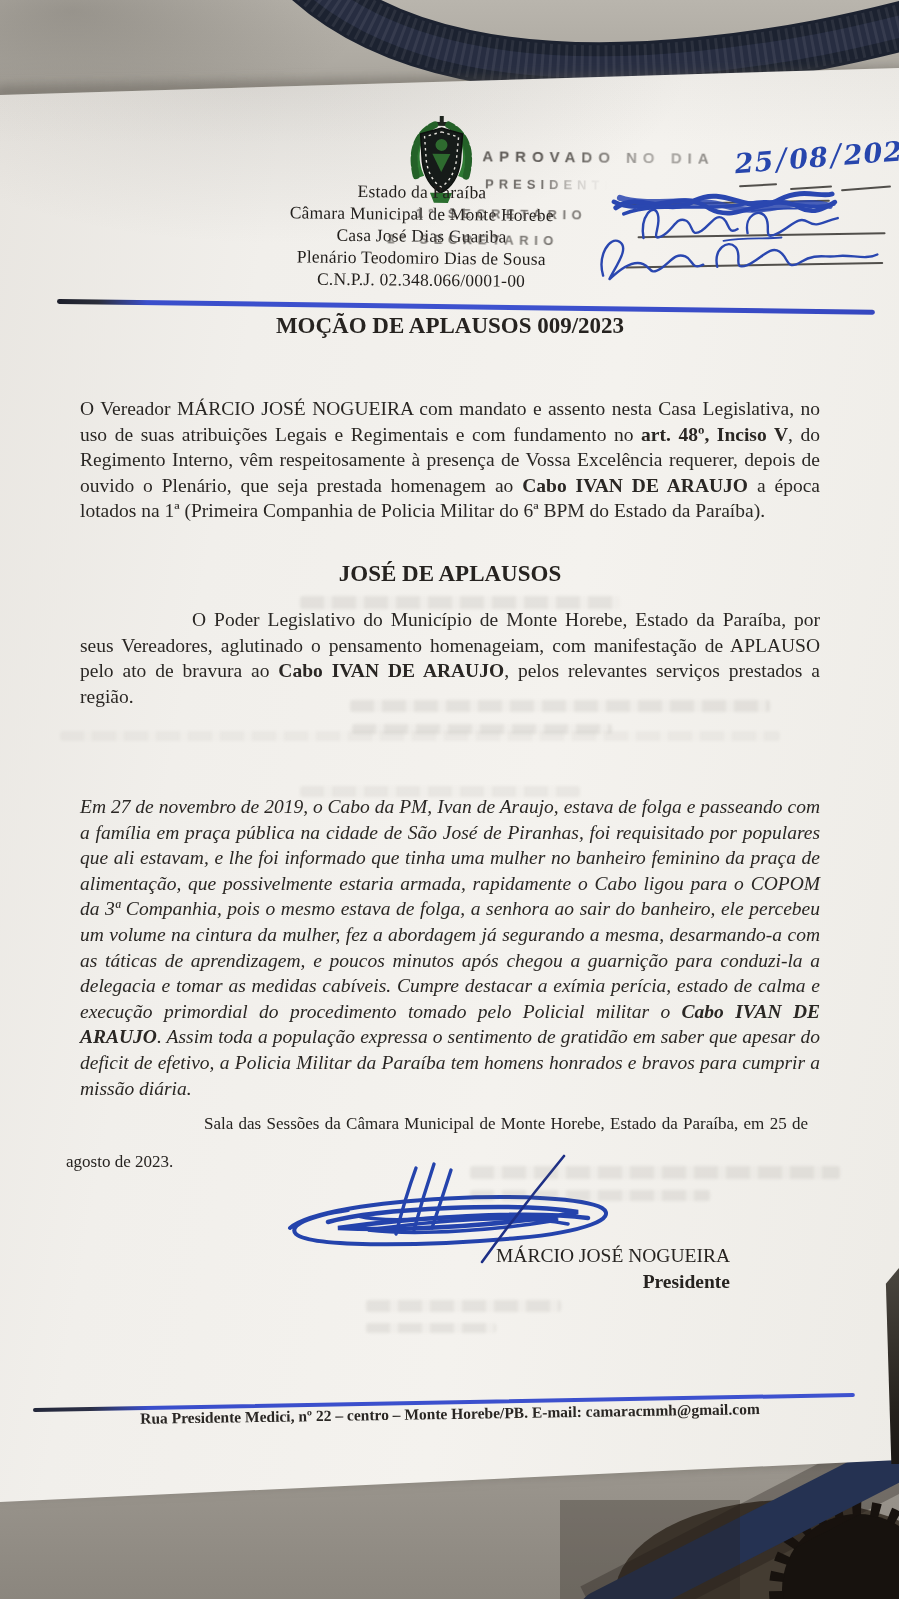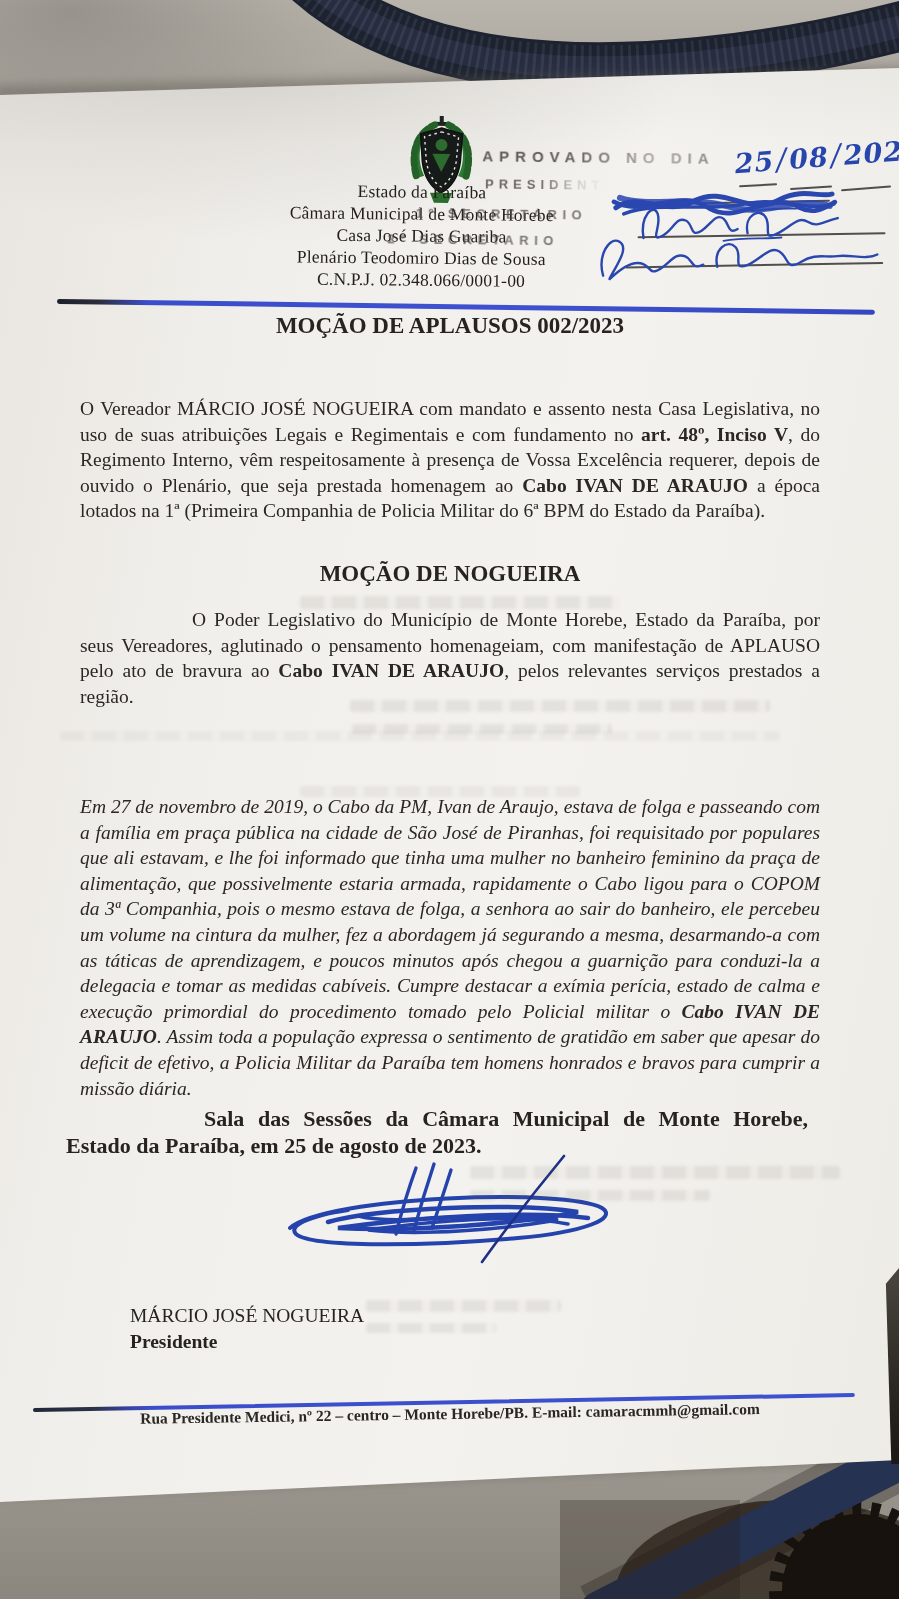--- a/index.html
+++ b/index.html
@@ -81,22 +81,22 @@
     font-weight:700;font-size:23px;color:#262320;}
   .h-motion{top:561px;}
   .h-just{top:751px;}
   .para{position:absolute;left:80px;width:740px;text-align:justify;
     font-size:19.5px;line-height:25.6px;color:#2a2724;}
   .p1{top:396px;}
   .p2{top:607px;text-indent:112px;}
   .p3{top:794px;font-style:italic;}
   .b{font-weight:700;}
   .closing{position:absolute;left:66px;top:1105px;width:742px;text-align:justify;
-    font-weight:700;font-size:22px;line-height:27px;text-indent:138px;color:#262320;}
-  .signblock{position:absolute;left:130px;top:1303px;width:600px;text-align:left;
+    font-weight:400;font-size:17px;line-height:38px;text-indent:138px;color:#262320;}
+  .signblock{position:absolute;left:130px;top:1243px;width:600px;text-align:right;
     font-size:19.5px;line-height:26px;color:#262320;}
   .signblock .role{font-weight:700;}
   .footer-text{position:absolute;left:60px;top:1405px;width:780px;text-align:center;
     font-weight:700;font-size:15.5px;color:#2a2724;transform:rotate(-.9deg);}
 
   
   .ghost{position:absolute;border-radius:3px;filter:blur(1.4px);opacity:.55;
     background:repeating-linear-gradient(90deg,rgba(105,100,92,.20) 0 24px,rgba(105,100,92,.05) 24px 32px);}
 </style>
 </head>
@@ -189,26 +189,26 @@
           <path d="M10,46 C4,26 16,6 26,12 C36,18 24,34 16,50 C28,38 40,30 50,34 C58,37 56,46 68,38 C78,31 82,22 92,26 C100,29 98,40 110,34"></path>
           <path d="M124,36 C120,18 134,8 142,16 C150,24 138,40 154,34 C168,28 176,14 186,20 C196,26 192,40 208,30 C222,21 232,26 244,24 C258,22 272,28 284,22"></path>
           <path d="M130,10 C150,6 170,8 188,6" stroke-width="1.8"></path>
         </g>
       </svg>
     </div>
 
     <div class="rule-top"></div>
 
     <div class="doc-title">
-      <div>MOÇÃO DE APLAUSOS 002/2023</div>
+      <div>MOÇÃO DE APLAUSOS 009/2023</div>
     </div>
 
     <div class="para p1"><span>O Vereador MÁRCIO JOSÉ NOGUEIRA com mandato e assento nesta Casa Legislativa, no uso de suas atribuições Legais e Regimentais e com fundamento no </span><span class="b">art. 48º, Inciso V</span><span>, do Regimento Interno, vêm respeitosamente à presença de Vossa Excelência requerer, depois de ouvido o Plenário, que seja prestada homenagem ao </span><span class="b">Cabo IVAN DE ARAUJO</span><span> a época lotados na 1ª (Primeira Companhia de Policia Militar do 6ª BPM do Estado da Paraíba).</span></div>
 
-    <div class="h-center h-motion">MOÇÃO DE NOGUEIRA</div>
+    <div class="h-center h-motion">JOSÉ DE APLAUSOS</div>
 
     <div class="para p2"><span>O Poder Legislativo do Município de Monte Horebe, Estado da Paraíba, por seus Vereadores, aglutinado o pensamento homenageiam, com manifestação de APLAUSO pelo ato de bravura ao </span><span class="b">Cabo IVAN DE ARAUJO</span><span>, pelos relevantes serviços prestados a região.</span></div>
 
 
     <div class="para p3"><span>Em 27 de novembro de 2019, o Cabo da PM, Ivan de Araujo, estava de folga e passeando com a família em praça pública na cidade de São José de Piranhas, foi requisitado por populares que ali estavam, e lhe foi informado que tinha uma mulher no banheiro feminino da praça de alimentação, que possivelmente estaria armada, rapidamente o Cabo ligou para o COPOM da 3ª Companhia, pois o mesmo estava de folga, a senhora ao sair do banheiro, ele percebeu um volume na cintura da mulher, fez a abordagem já segurando a mesma, desarmando-a com as táticas de aprendizagem, e poucos minutos após chegou a guarnição para conduzi-la a delegacia e tomar as medidas cabíveis. Cumpre destacar a exímia perícia, estado de calma e execução primordial do procedimento tomado pelo Policial militar o </span><span class="b">Cabo IVAN DE ARAUJO</span><span>. Assim toda a população expressa o sentimento de gratidão em saber que apesar do deficit de efetivo, a Policia Militar da Paraíba tem homens honrados e bravos para cumprir a missão diária.</span></div>
 
     <div class="closing">Sala das Sessões da Câmara Municipal de Monte Horebe, Estado da Paraíba, em 25 de agosto de 2023.</div>
 
     <svg class="sig" style="left:268px;top:1150px;" width="364" height="118" viewBox="0 0 364 118">
       <g stroke="#2443ac" fill="none" stroke-linecap="round">

